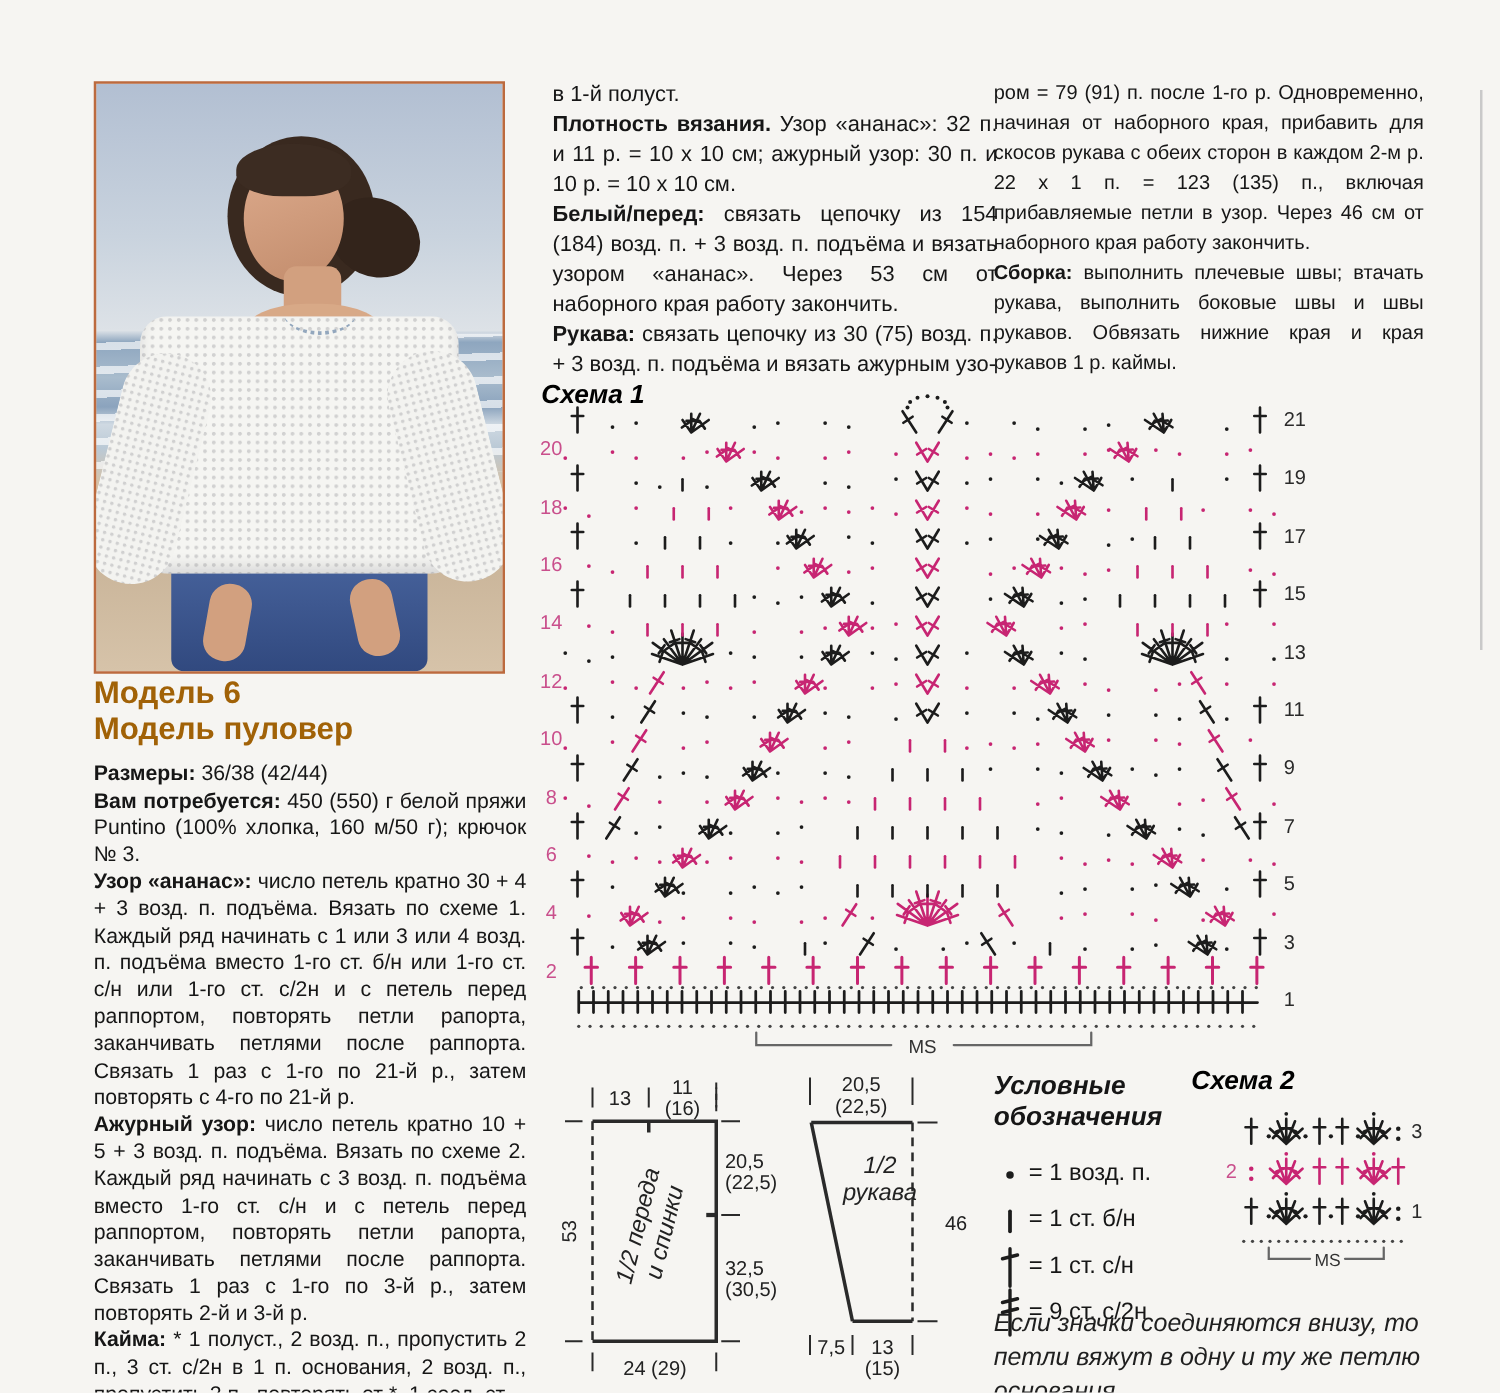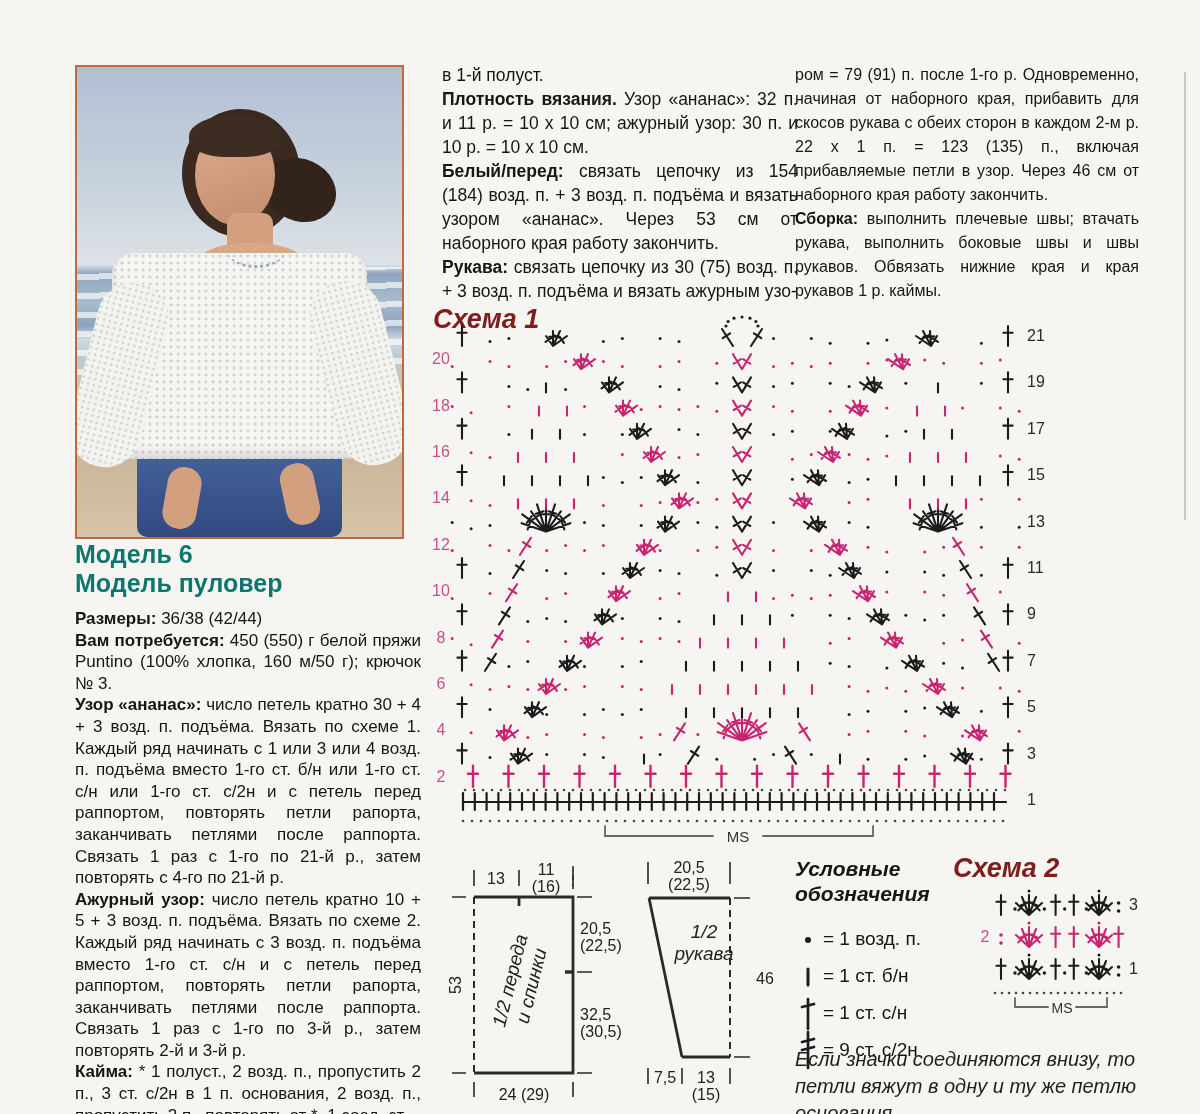--- a/index.html
+++ b/index.html
@@ -31,28 +31,28 @@
           background:radial-gradient(circle at 2px 2px,rgba(150,150,155,.38) 1.1px,transparent 1.7px) 0 0/6px 6px,#f3f3f0;}
   .sleeve.l{left:6px;top:214px;transform:rotate(14deg);}
   .sleeve.r{left:247px;top:212px;transform:rotate(-14deg);}
   .jeans{left:60px;top:366px;width:205px;height:104px;border-radius:10px;
          background:linear-gradient(#4a66a0,#31497f);}
   .hand{width:34px;height:62px;border-radius:16px;background:#d2a07f;}
   .hand.l{left:88px;top:400px;transform:rotate(10deg);}
   .hand.r{left:206px;top:396px;transform:rotate(-12deg);}
   
   .title{position:absolute;left:75px;top:540px;font-size:25px;line-height:29px;
-         font-weight:bold;color:#0f766e;}
+         font-weight:bold;color:#a16207;}
   .col{position:absolute;text-align:justify;}
   .col p{margin:0;}
   .col b{font-weight:bold;}
   .col-left{left:75px;top:608px;width:346px;font-size:17px;line-height:21.6px;}
   .col-mid{left:430px;top:63px;width:356px;font-size:17.5px;line-height:24px;margin-left:12px;}
   .col-right{left:795px;top:63px;width:344px;font-size:16px;line-height:24px;}
-  .chart-title{font-weight:bold;font-style:italic;font-size:27px;color:#7f1d1d;}
+  .chart-title{font-weight:bold;font-style:italic;font-size:21px;color:#000000;}
   .chart1{position:absolute;left:425px;top:300px;width:648px;height:560px;}
   .chart1 .chart-title{position:absolute;left:8px;top:4px;}
   .chart1 svg{position:absolute;left:0;top:0;}
   .sch{position:absolute;}
   #body-sch{left:440px;top:856px;}
   #sleeve-sch{left:632px;top:856px;}
   .sch text{font-size:16px;fill:#222;}
   .sch .it{font-style:italic;font-size:19px;}
   .legend{position:absolute;left:795px;top:856px;width:158px;}
   .legend-title{font-weight:bold;font-style:italic;font-size:21px;line-height:25px;}

